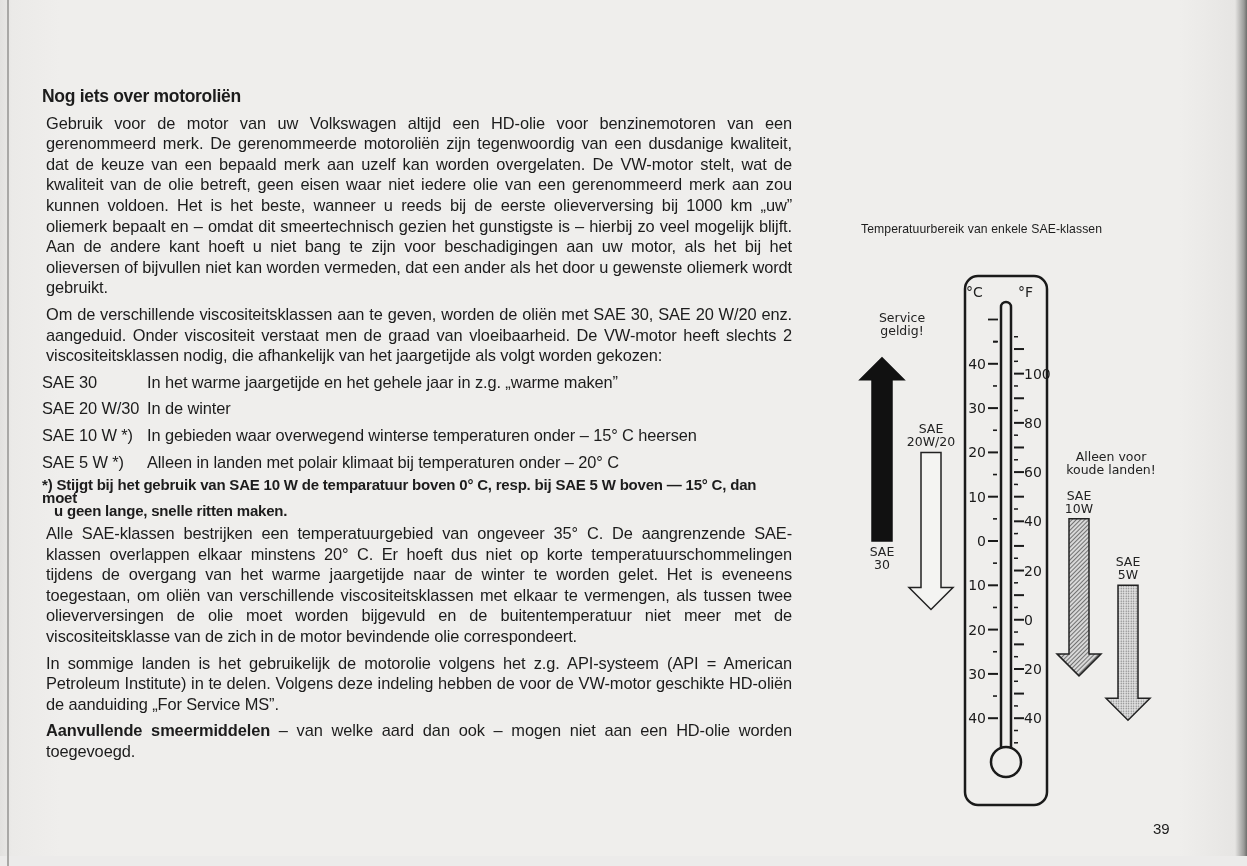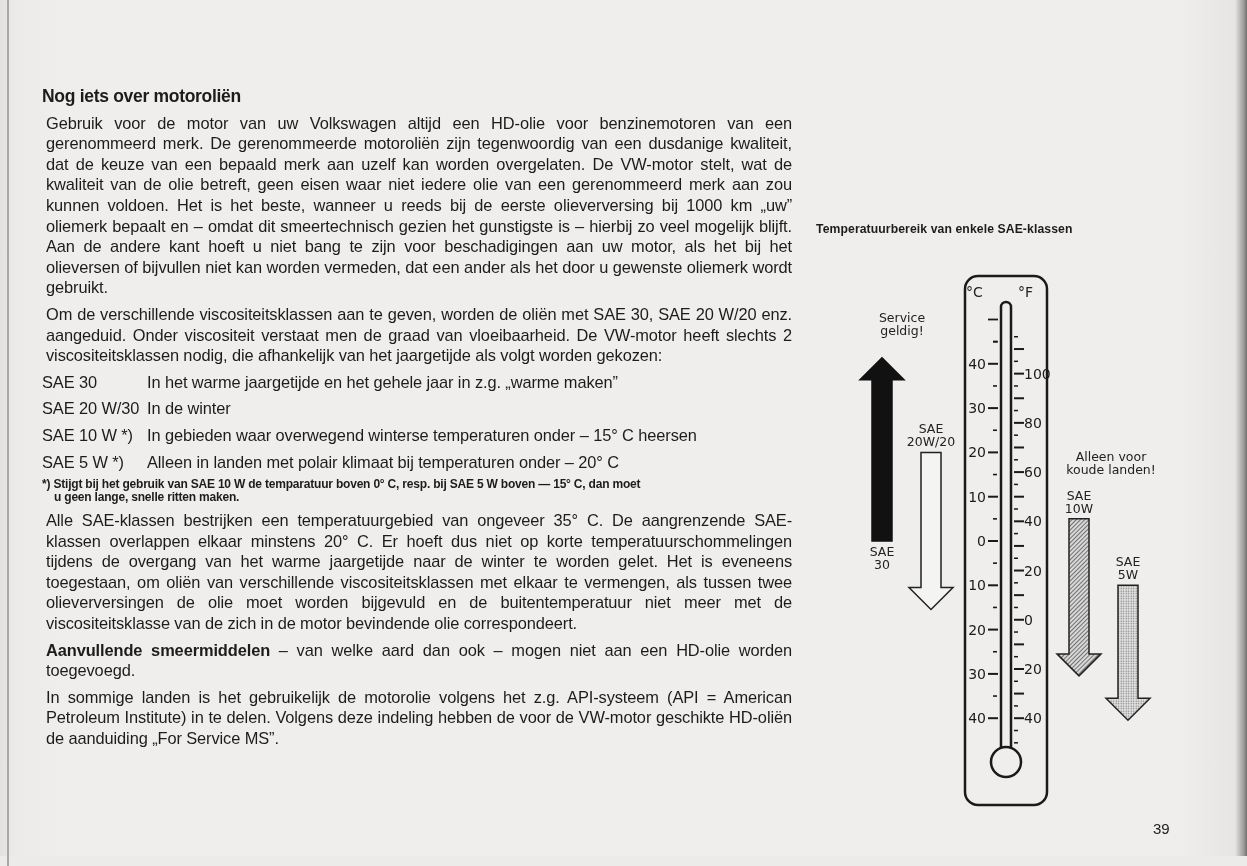--- a/index.html
+++ b/index.html
@@ -20,27 +20,27 @@
     position: absolute; left: 42px; top: 86px; width: 750px;
     font-size: 16.4px; line-height: 20.6px; letter-spacing: -0.1px;
     font-stretch: condensed;
   }
   .heading {
     font-weight: bold; font-size: 17.5px; margin: 0 0 6px 0; letter-spacing: -0.3px;
   }
   .para { margin: 0 0 6px 4px; text-align: justify; }
   .sae-row { display: flex; margin: 0 0 6px 0; white-space: nowrap; }
   .sae-code { width: 105px; flex: none; }
-  .footnote { font-size: 12px; line-height: 13px; margin: 0 0 6px 0; font-weight: bold; letter-spacing: -0.2px; }
+  .footnote { font-size: 15px; line-height: 13px; margin: 0 0 6px 0; font-weight: bold; letter-spacing: -0.2px; }
   .footnote .cont { padding-left: 12px; display: block; }
   b.inline-bold { font-weight: bold; }
 
   .diagram-title {
-    position: absolute; left: 816px; top: 222px;
-    font-size: 12.2px; font-weight: bold; letter-spacing: 0.1px; white-space: nowrap;
+    position: absolute; left: 861px; top: 222px;
+    font-size: 12.2px; font-weight: normal; letter-spacing: 0.1px; white-space: nowrap;
   }
   .diag-label {
     position: absolute; font-size: 12.5px; line-height: 13px; text-align: center; color: #222;
     font-family: "DejaVu Sans", sans-serif;
   }
   svg.diagram { position: absolute; left: 0; top: 0; }
   .page-number {
     position: absolute; left: 1153px; top: 820px; font-size: 15px; color: #1c1c1c;
   }
 </style>
@@ -73,22 +73,22 @@
         <span>Alleen in landen met polair klimaat bij temperaturen onder – 20° C</span>
       </div>
     </div>
 
     <div class="footnote">
       <span>*) Stijgt bij het gebruik van SAE 10 W de temparatuur boven 0° C, resp. bij SAE 5 W boven — 15° C, dan moet</span>
       <span class="cont">u geen lange, snelle ritten maken.</span>
     </div>
 
     <div class="para">Alle SAE-klassen bestrijken een temperatuurgebied van ongeveer 35° C. De aangrenzende SAE-klassen overlappen elkaar minstens 20° C. Er hoeft dus niet op korte temperatuurschommelingen tijdens de overgang van het warme jaargetijde naar de winter te worden gelet. Het is eveneens toegestaan, om oliën van verschillende viscositeitsklassen met elkaar te vermengen, als tussen twee olieverversingen de olie moet worden bijgevuld en de buitentemperatuur niet meer met de viscositeitsklasse van de zich in de motor bevindende olie correspondeert.</div>
+    <div class="para">In sommige landen is het gebruikelijk de motorolie volgens het z.g. API-systeem (API = American Petroleum Institute) in te delen. Volgens deze indeling hebben de voor de VW-motor geschikte HD-oliën de aanduiding „For Service MS”.</div>
     <div class="para"><b class="inline-bold">Aanvullende smeermiddelen</b><span> – van welke aard dan ook – mogen niet aan een HD-olie worden toegevoegd.</span></div>
-    <div class="para">In sommige landen is het gebruikelijk de motorolie volgens het z.g. API-systeem (API = American Petroleum Institute) in te delen. Volgens deze indeling hebben de voor de VW-motor geschikte HD-oliën de aanduiding „For Service MS”.</div>
   </div>
 
   <div class="diagram-title">Temperatuurbereik van enkele SAE-klassen</div>
 
   <svg class="diagram" id="diagram-svg" width="1247" height="866">
     <defs>
       <pattern id="hatch" patternUnits="userSpaceOnUse" width="3" height="3" patternTransform="rotate(45)">
         <rect width="3" height="3" fill="#d8d8d8"></rect>
         <line x1="0" y1="0" x2="0" y2="3" stroke="#444" stroke-width="1.4"></line>
       </pattern>

